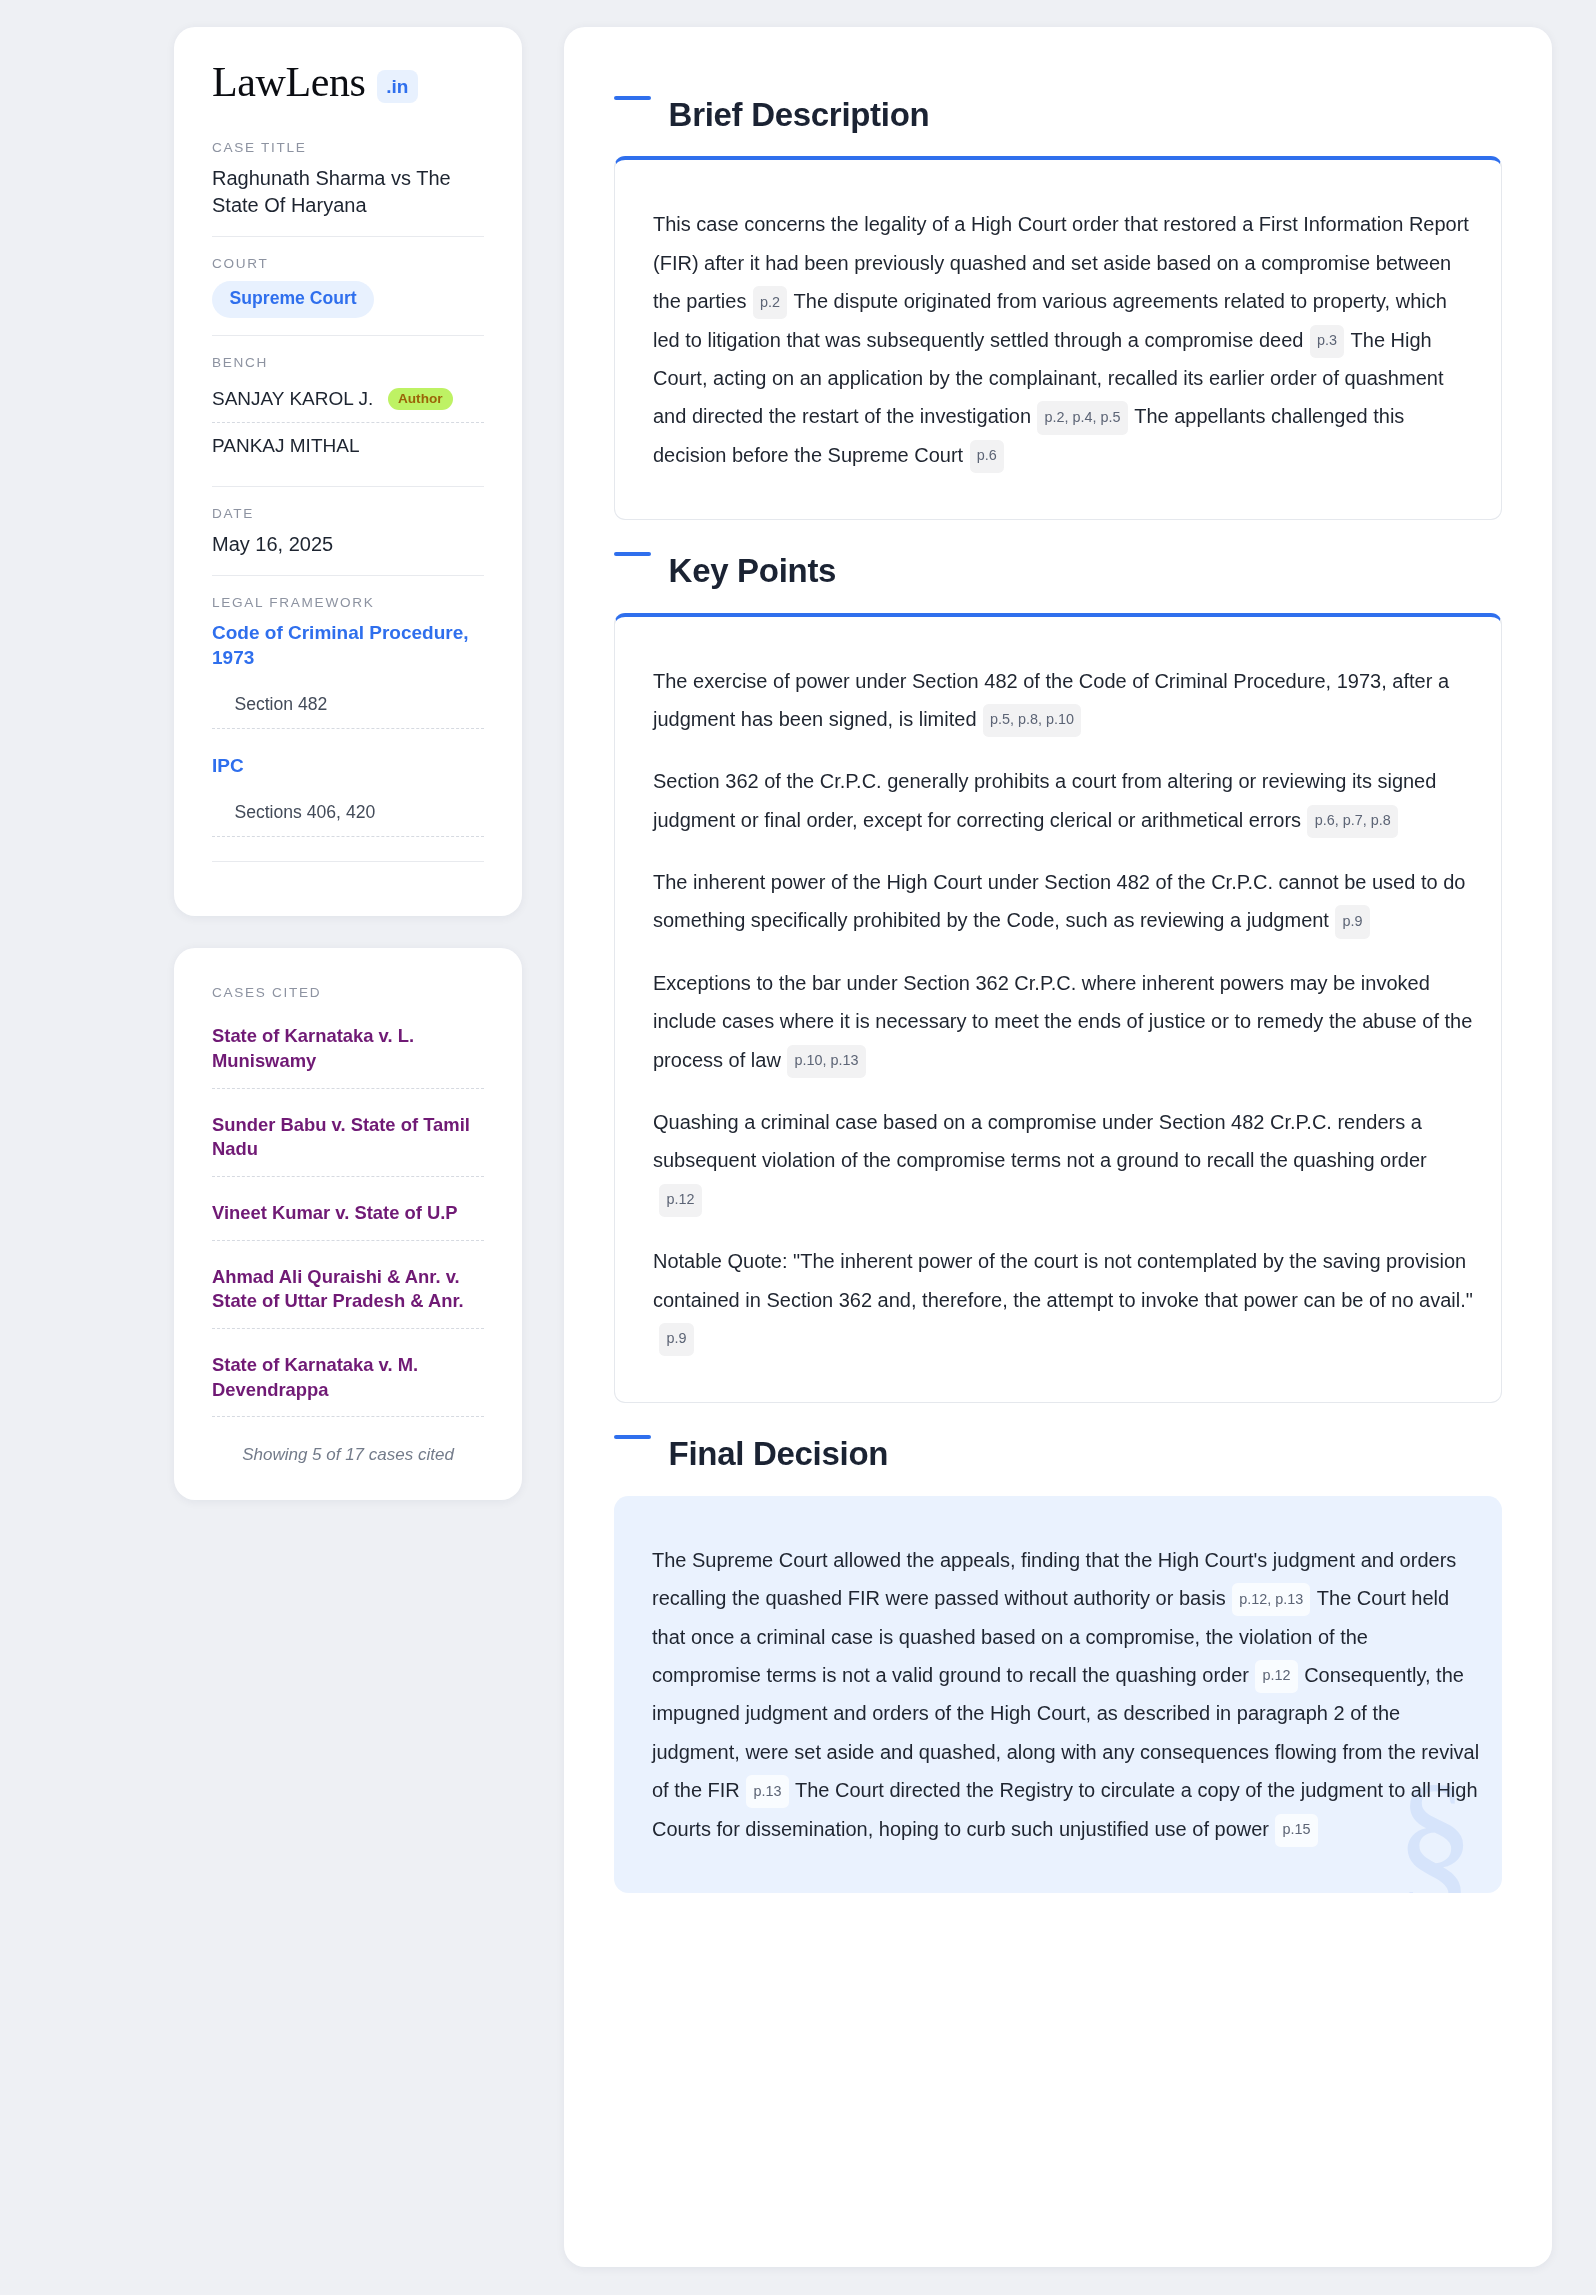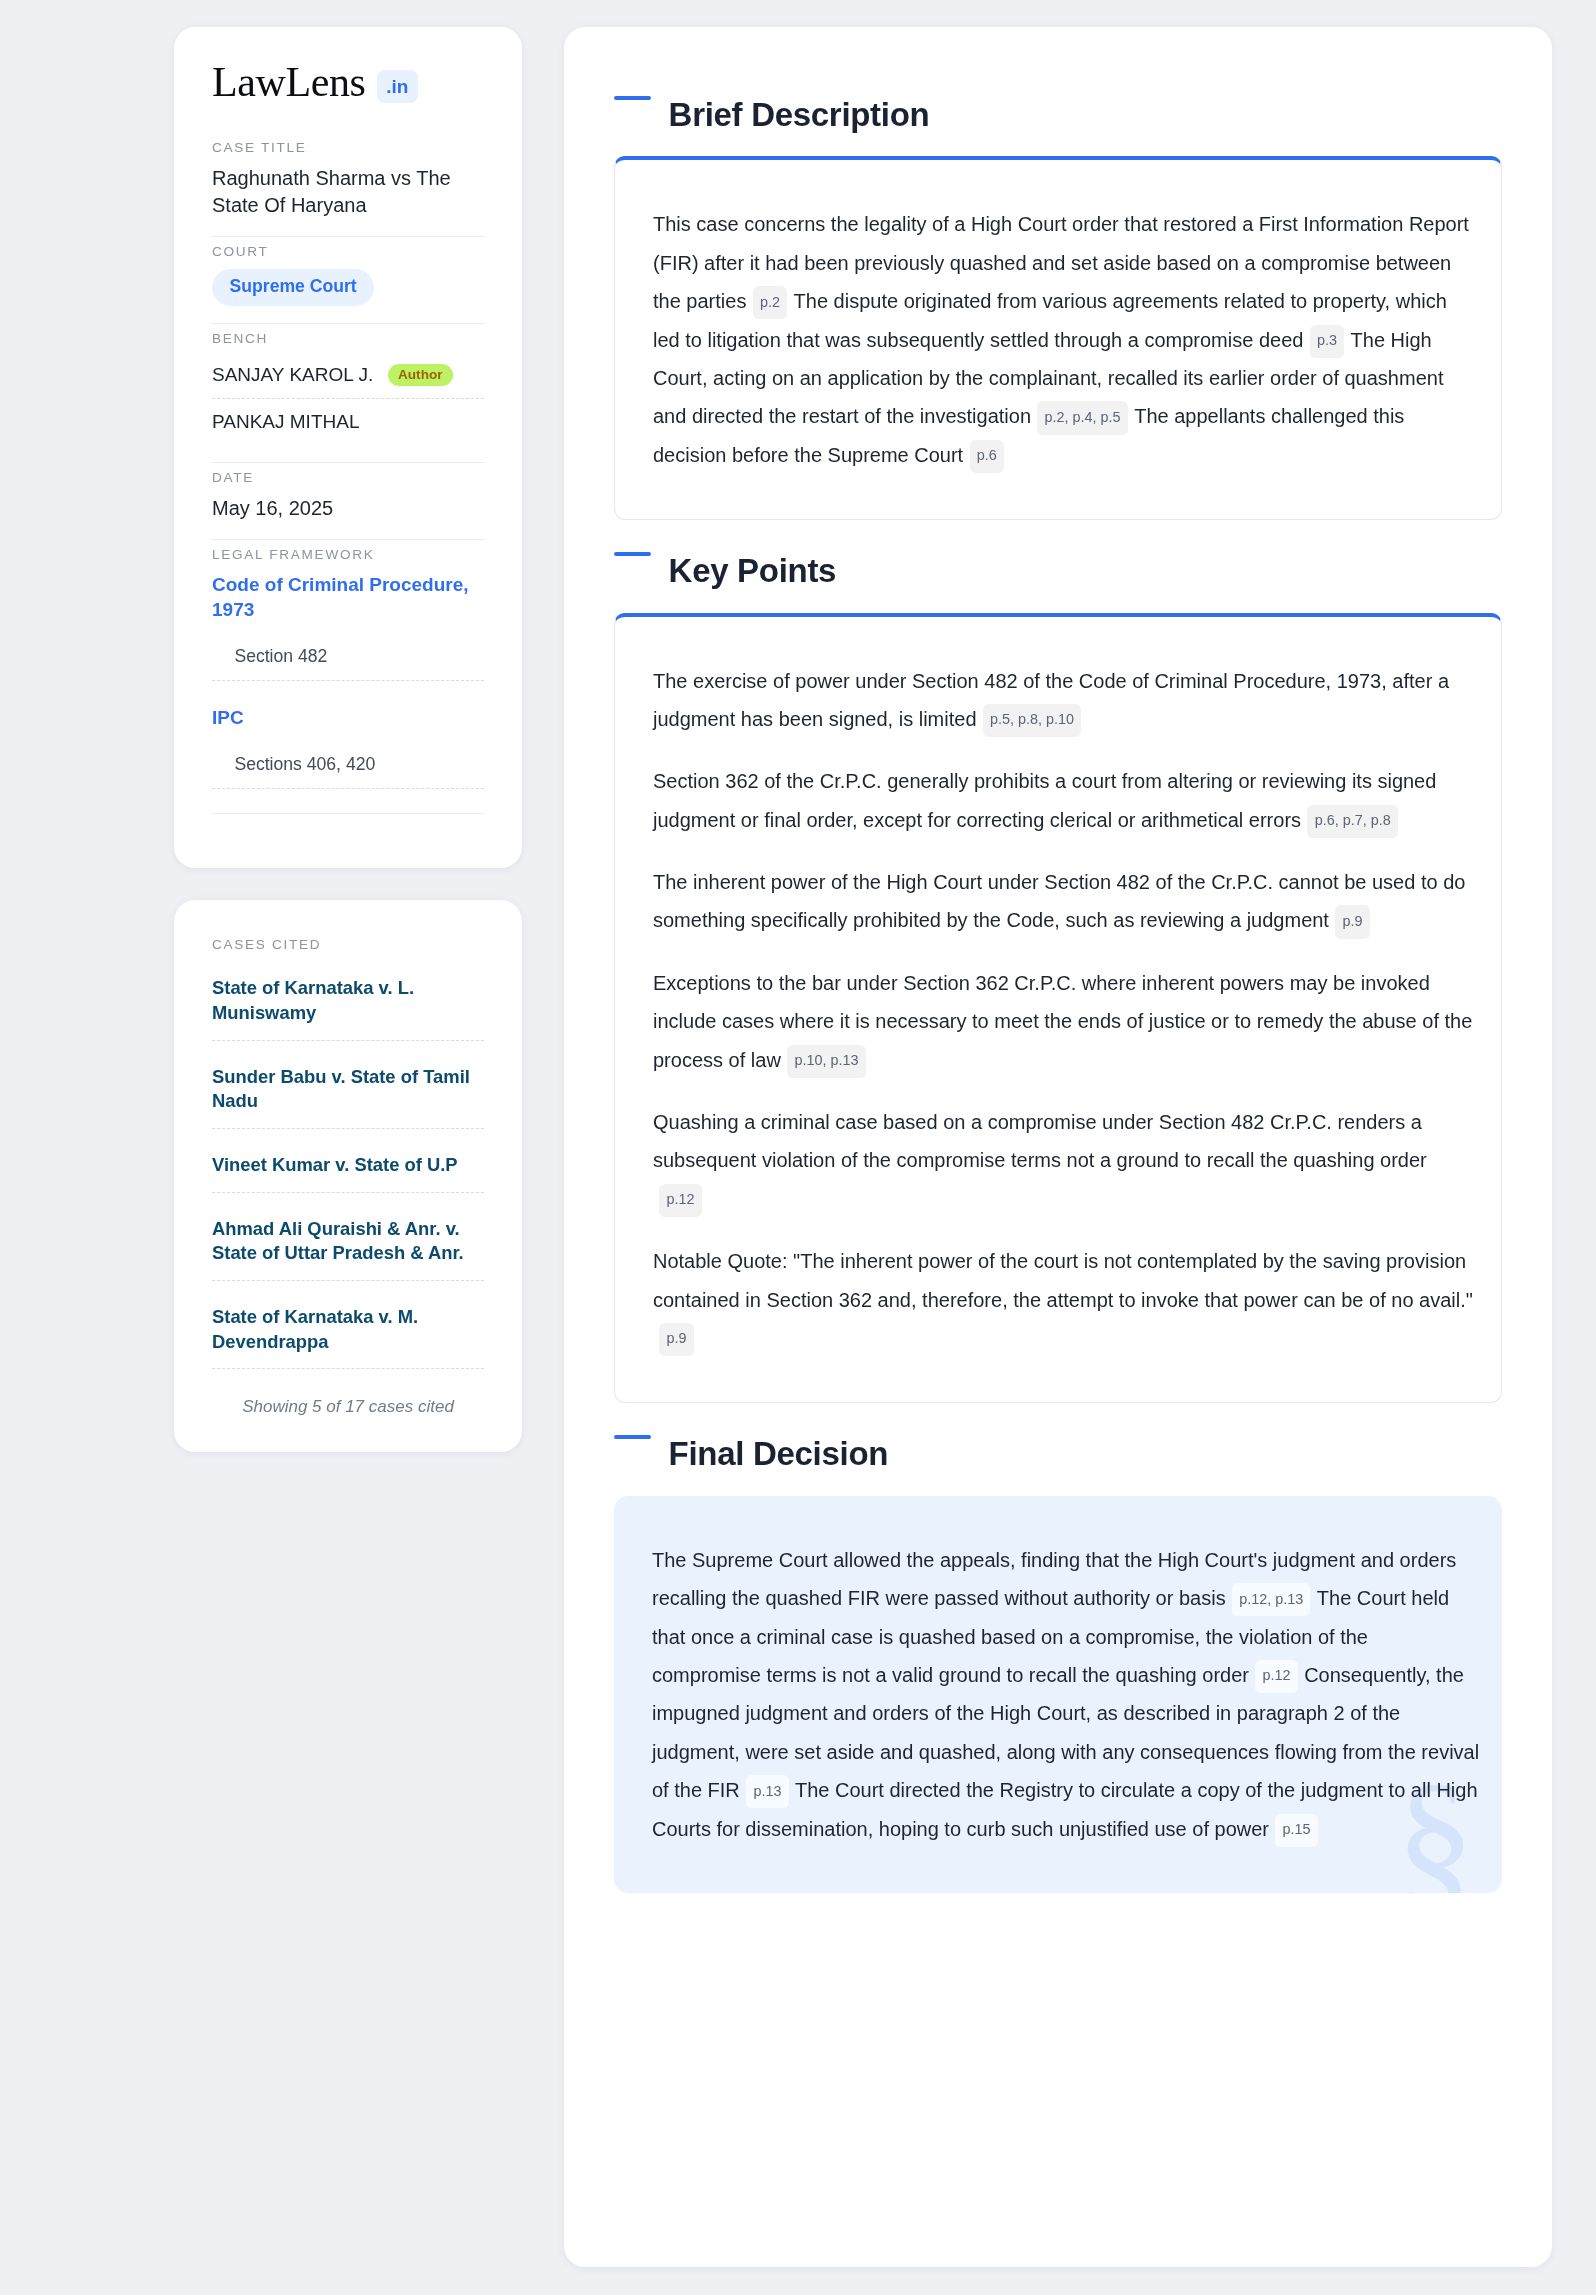--- a/index.html
+++ b/index.html
@@ -59,21 +59,21 @@
     font-size: 19px;
     font-weight: bold;
     border-radius: 8px;
     padding: 6.4px 9.6px 7.2px 9.6px;
     line-height: 1;
   }
 
   .field { padding-bottom: 17.6px; }
   .field + .field {
     border-top: 0.8px solid #e8eaee;
-    padding-top: 7px;
+    padding-top: 19px;
   }
   .field-label {
     font-size: 13.6px;
     letter-spacing: 1.7px;
     color: #8d93a1;
     text-transform: uppercase;
     margin-bottom: 9.6px;
   }
   .field-value {
     font-size: 20px;
@@ -134,21 +134,21 @@
   .cases-label {
     font-size: 13.6px;
     letter-spacing: 1.7px;
     color: #8d93a1;
     text-transform: uppercase;
     margin-bottom: 21px;
   }
   .case-item {
     font-size: 18.4px;
     font-weight: bold;
-    color: #0c4a6e;
+    color: #701a75;
     line-height: 1.33;
     padding: 0 0 14.4px 0;
     border-bottom: 0.8px dashed #d6dae1;
     margin-bottom: 14.4px;
     margin-top: 24px;
   }
   .cases-footer {
     font-size: 17px;
     font-style: italic;
     color: #737b8a;

